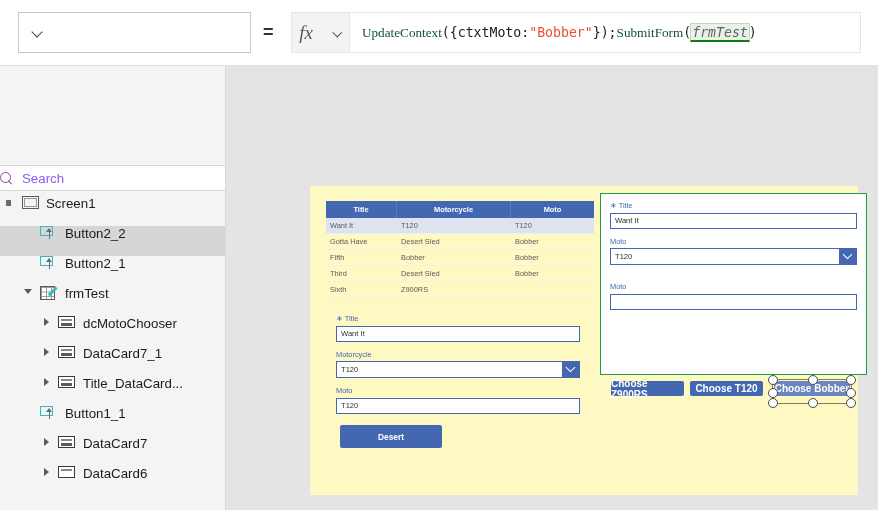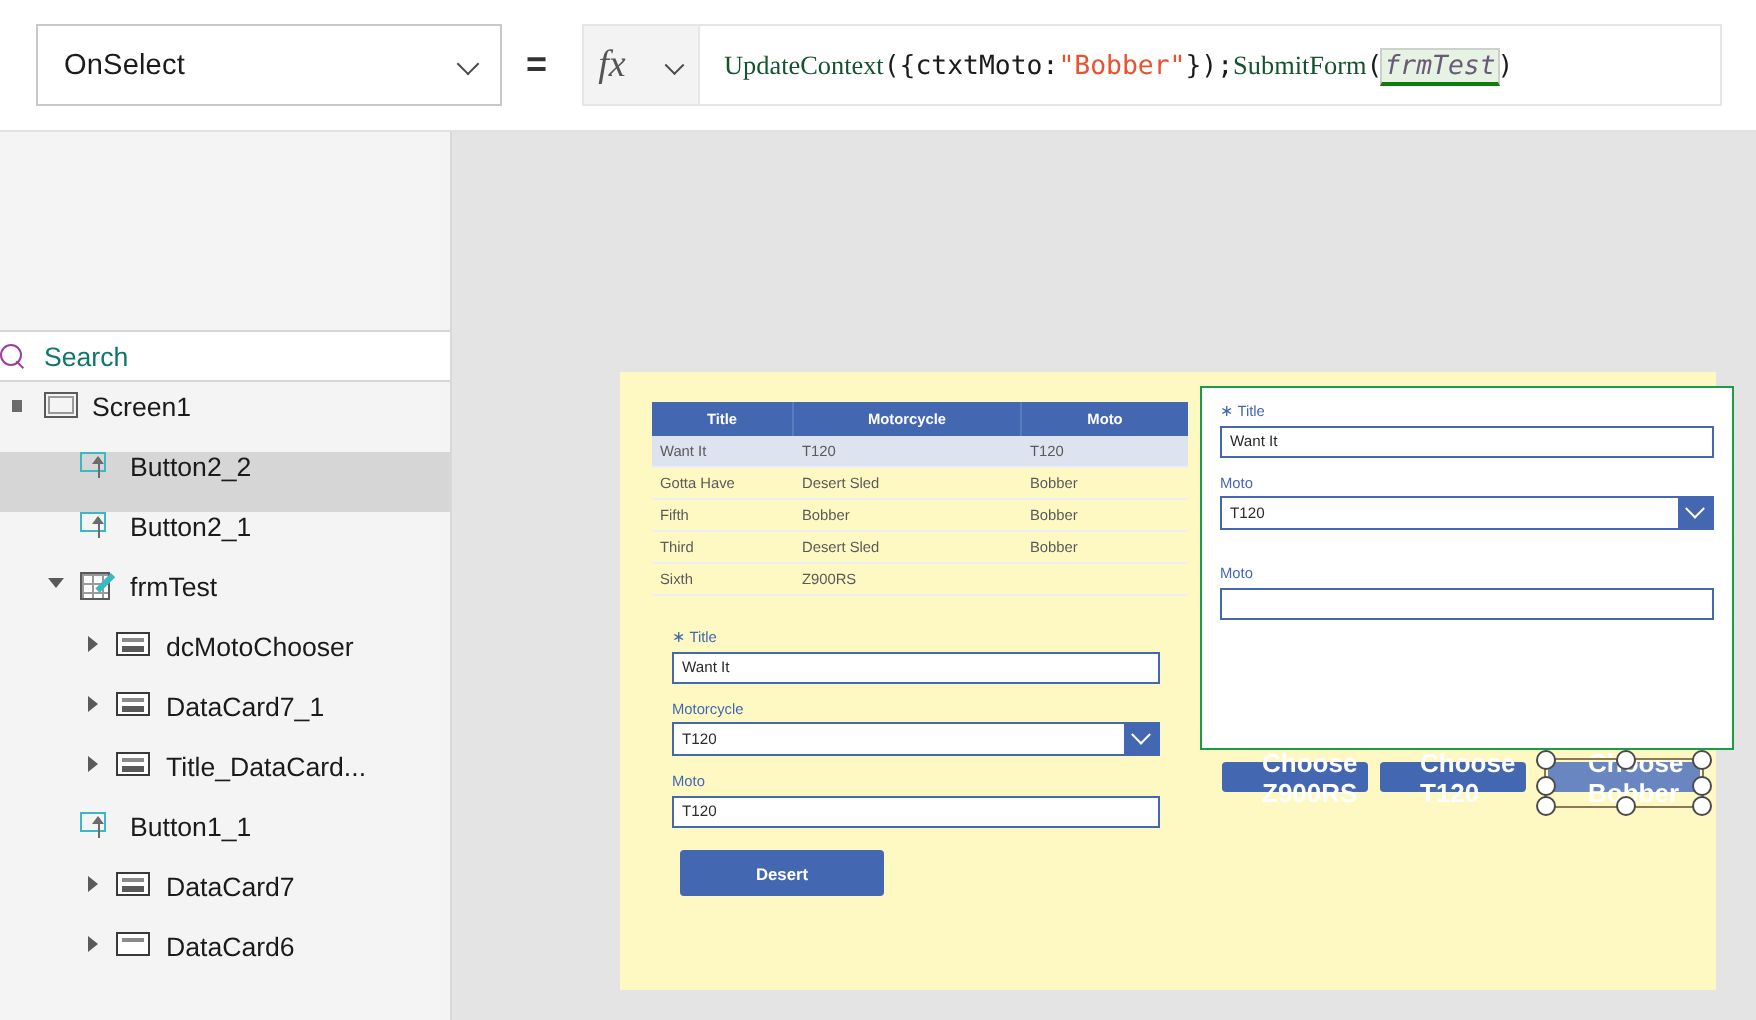--- a/index.html
+++ b/index.html
@@ -121,21 +121,21 @@
   .icon-search::before {
     content: ""; position: absolute; left: 0; top: 0;
     width: 9px; height: 9px; border: 1.4px solid #9b3f9b; border-radius: 50%;
   }
   .icon-search::after {
     content: ""; position: absolute; left: 8px; top: 8.5px;
     width: 4.5px; height: 1.4px; background: #9b3f9b;
     transform: rotate(45deg); transform-origin: left center;
   }
   #search-row .ph {
-    font-size: 13.3px; color: #0f766e; margin-left: 9px;
+    font-size: 13.3px; color: #8b5cf6; margin-left: 9px;
   }
 
   #tree-items {
     position: absolute; left: 0; top: 130px; width: 226px; bottom: 0;
     overflow: hidden;
   }
   .tree-row {
     height: 30px; display: flex; 
     font-size: 13.3px; color: #1b1b1b; white-space: nowrap;
   }
@@ -286,21 +286,21 @@
   #frm-test {
     position: absolute; left: 290px; top: 7px; width: 267px; height: 182px;
     border: 1.6px solid #1a9d46; background: #ffffff;
   }
   #frm-test .inner { padding: 7px 9px 0 9px; }
 
   
   .choose-btn {
     position: absolute; height: 15px; background: #4367b1; border-radius: 2px;
     display: flex; align-items: center; justify-content: center;
-    color: #ffffff; font-size: 13px; font-weight: bold; padding-left: 20px;
+    color: #ffffff; font-size: 10px; font-weight: bold;
   }
   #btn-z900rs { left: 301px; top: 195px; width: 73px; }
   #btn-t120   { left: 380px; top: 195px; width: 73px; }
   #btn-bobber {
     left: 464px; top: 195px; width: 76px;
     background: #5f7ec0; opacity: .93;
   }
   #selection-box {
     position: absolute; left: 462px; top: 193px; width: 80px; height: 25px;
     border: 1px solid #8a7a55;
@@ -317,21 +317,20 @@
   .h-sw { left: -5px;  bottom: -5px; }
   .h-s  { left: 35px;  bottom: -5px; }
   .h-se { right: -5px; bottom: -5px; }
 </style>
 </head>
 <body>
 
 <div id="formula-bar">
 
   <div id="prop-select">
-    <span class="label">OnSelect</span>
     <span class="chev-down"></span>
   </div>
 
   <div id="equals-sign">=</div>
 
   <div id="fx-button">
     <span class="fx-glyph">fx</span>
     <span class="chev-down"></span>
   </div>
 

